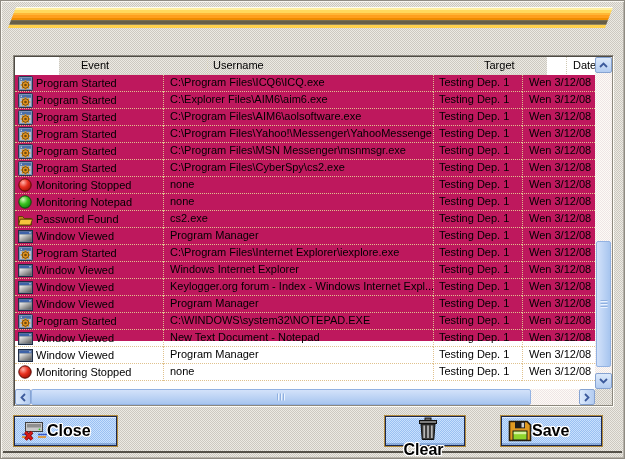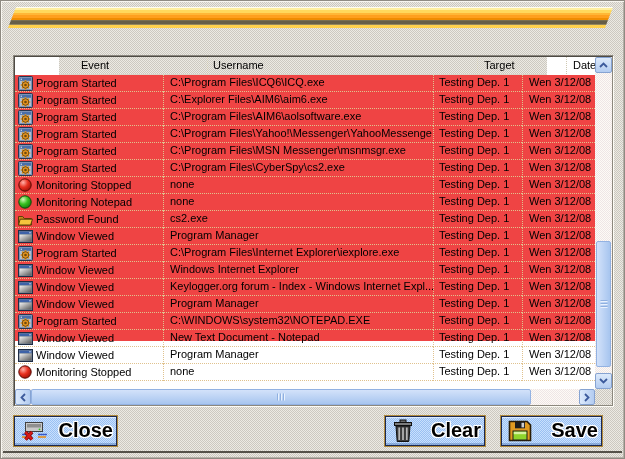--- a/index.html
+++ b/index.html
@@ -67,21 +67,21 @@
     border-bottom:1px solid #d9d5ca;
     margin-left:44px;
   }
   .hcell{font-size:11px;line-height:16px;color:#000;white-space:nowrap;overflow:hidden;}
   .hcell-target,.hcell-username,.hcell-date{border-left:1px dotted #cfc8b2;}
   .hcell-event{padding-left:22px;}
   .hcell-target{padding-left:6px;}
   .hcell-username{padding-left:5px;}
   .hcell-date{padding-left:6px;}
 
-  .table-body{position:absolute;top:18px;left:0;width:580px;height:266px;background:#ef4444;}
+  .table-body{position:absolute;top:18px;left:0;width:580px;height:266px;background:#be185d;}
   .trow{display:grid;grid-template-columns:148px 270px 89px 73px;height:17px;box-sizing:border-box;}
   .cell{
     font-size:11px;line-height:15px;color:#000;white-space:nowrap;overflow:hidden;
     border-bottom:1px dotted #e0c28e;box-sizing:border-box;height:17px;
   }
   .cell-target,.cell-username,.cell-date{border-left:1px dotted #e0c28e;}
   .cell-event{display:flex;align-items:center;padding-left:2px;gap:3px;}
   .cell-target{padding-left:6px;}
   .cell-username{padding-left:5px;}
   .cell-date{padding-left:6px;}
@@ -123,25 +123,25 @@
   
   .bottom-groove{position:absolute;left:2px;right:2px;top:450px;height:2px;background:#55524a;}
 
   
   .btn{
     position:absolute;top:415px;height:30px;box-sizing:border-box;cursor:default;
     border:1px solid #1b2850;box-shadow:0 0 0 1px #b08a3c, inset 0 1px 0 #ddebfe, inset 0 -2px 0 rgba(58,96,160,0.35);
     display:flex;align-items:center;
   }
   .btn-close{left:13px;width:103px;}
-  .btn-clear{left:384px;width:100px;}
+  .btn-clear{left:384px;width:80px;flex-direction:column;}
   .btn-save{left:500px;width:101px;}
   .bicon{margin-left:6px;display:inline-flex;flex:none;}
   .blabel{
-    flex:1;text-align:right;font-size:20px;font-weight:bold;color:#000;margin-right:3px;padding-bottom:1px;
+    flex:1;text-align:left;font-size:16px;font-weight:bold;color:#000;margin-right:3px;padding-bottom:1px;
     text-shadow:-1px -1px 0 #fff,1px -1px 0 #fff,-1px 1px 0 #fff,1px 1px 0 #fff,-1px 0 0 #fff,1px 0 0 #fff,0 -1px 0 #fff,0 1px 0 #fff;
   }
 </style>
 </head>
 <body>
 
 <div class="window dither-gray">
 
   <div class="banner"></div>
 

